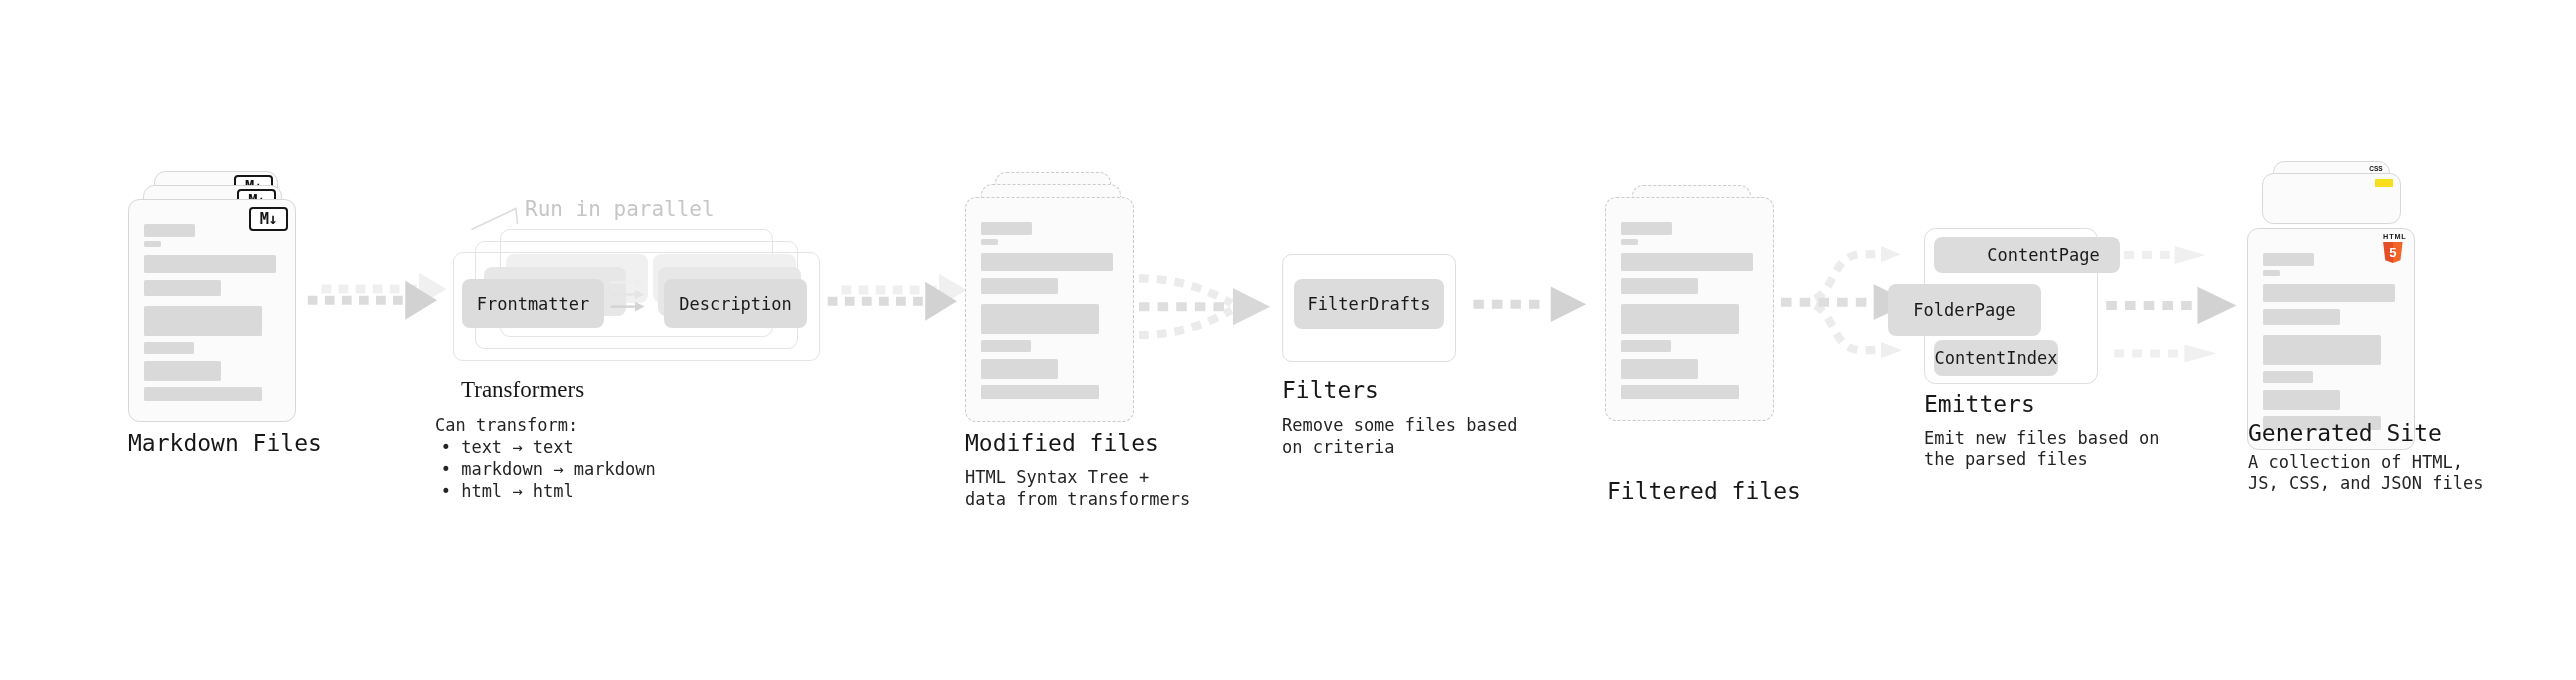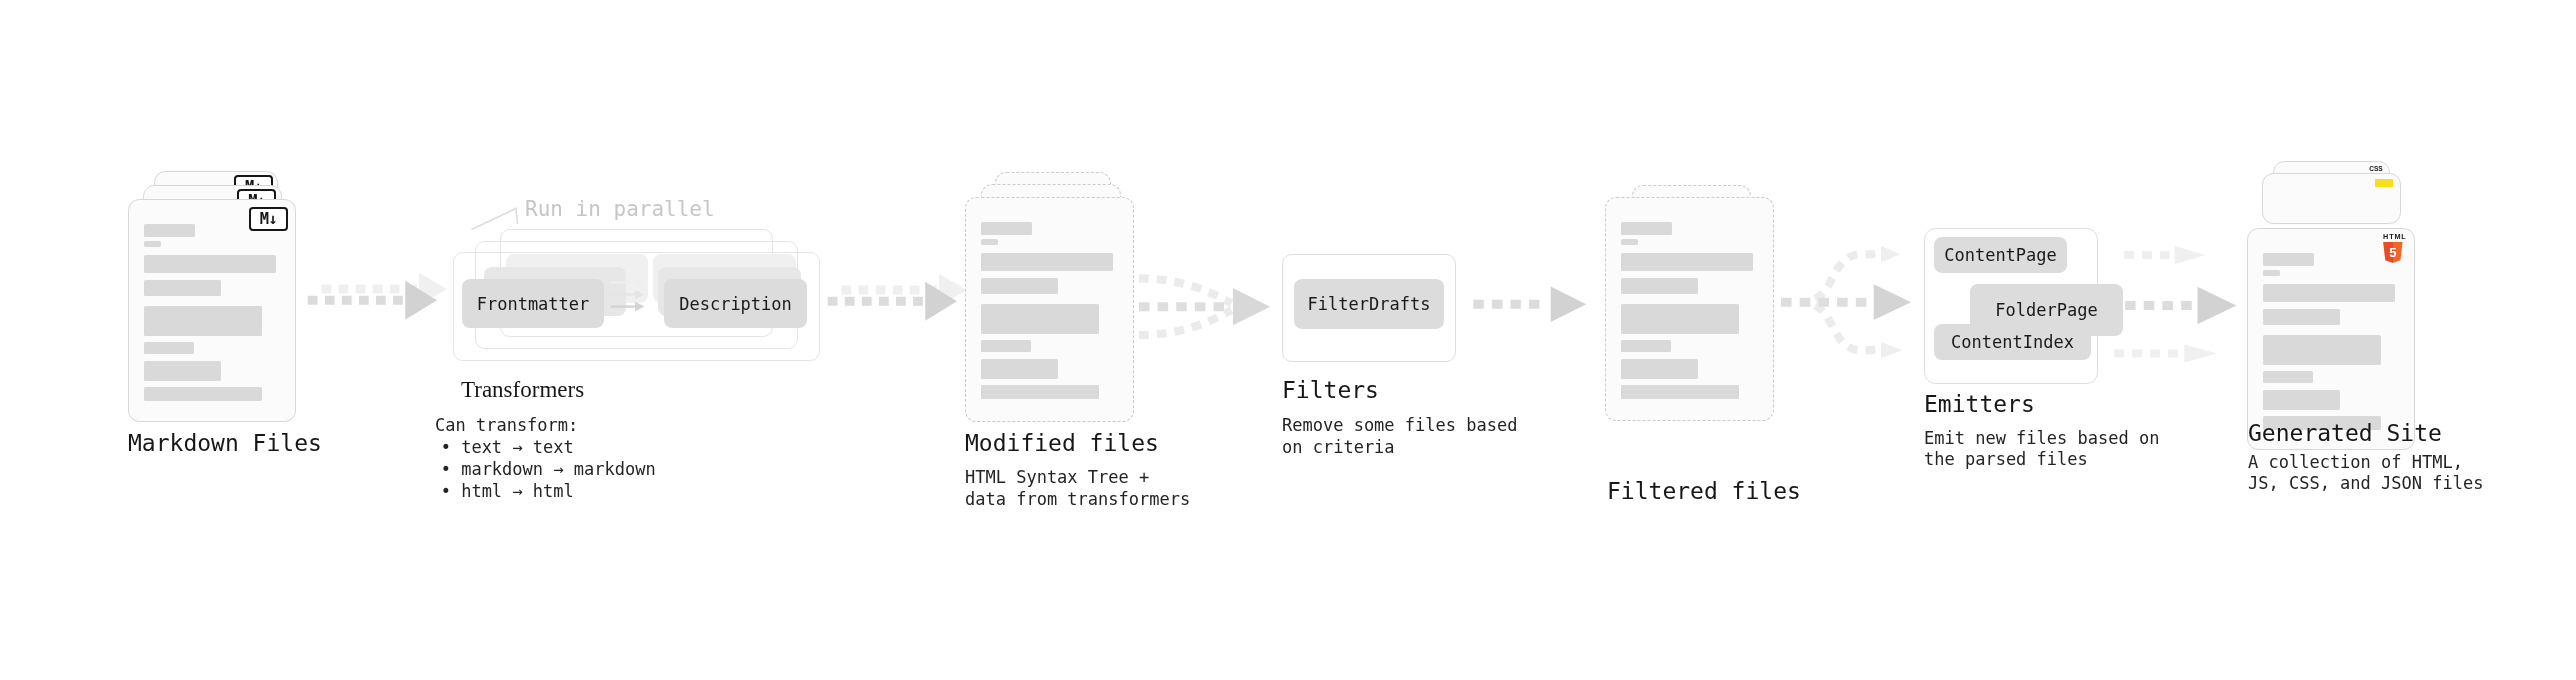--- a/index.html
+++ b/index.html
@@ -179,23 +179,23 @@
   <svg class="arrow" style="left:1776px;top:242px;" width="145" height="122" viewBox="0 0 178 150">
     <path d="M48,70 C72,58 70,18 102,15 L126,15" fill="none" stroke="#ececec" stroke-width="10" stroke-dasharray="12 10"></path>
     <polygon points="129,5 129,25 153,15" fill="#efefef"></polygon>
     <path d="M48,78 C72,90 70,130 102,133 L126,133" fill="none" stroke="#ececec" stroke-width="10" stroke-dasharray="12 10"></path>
     <polygon points="129,123 129,143 155,133" fill="#efefef"></polygon>
     <line x1="6" y1="74" x2="116" y2="74" stroke="#dedede" stroke-width="11" stroke-dasharray="13 10"></line>
     <polygon points="120,52 120,96 166,74" fill="#d4d4d4"></polygon>
   </svg>
 
   <div class="panel filled" style="left:1924px;top:228px;width:172px;height:154px;border-radius:11.4px;"></div>
-  <div class="node" style="left:1934px;top:237px;width:133px;height:36px;">ContentPage</div>
-  <div class="node" style="left:1970px;top:284px;width:153px;height:52px;">FolderPage</div>
-  <div class="node" style="left:1934px;top:324px;width:157px;height:36px;">ContentIndex</div>
+  <div class="node" style="left:1934px;top:237px;width:153px;height:36px;padding-left:33px;">ContentPage</div>
+  <div class="node" style="left:1888px;top:284px;width:153px;height:52px;">FolderPage</div>
+  <div class="node" style="left:1934px;top:340px;width:124px;height:36px;">ContentIndex</div>
   <div class="heading" style="left:1924px;top:391px;">Emitters</div>
   <div class="caption" style="left:1924px;top:428px;line-height:21px;">
     <div>Emit new files based on</div>
     <div>the parsed files</div>
   </div>
 
   <svg class="arrow" style="left:2103px;top:241px;" width="140" height="124" viewBox="0 0 172 152">
     <line x1="26" y1="17" x2="84" y2="17" stroke="#efefef" stroke-width="10" stroke-dasharray="12 10"></line>
     <polygon points="88,6 88,28 126,17" fill="#f0f0f0"></polygon>
     <line x1="4" y1="79" x2="112" y2="79" stroke="#dcdcdc" stroke-width="11" stroke-dasharray="13 10"></line>

